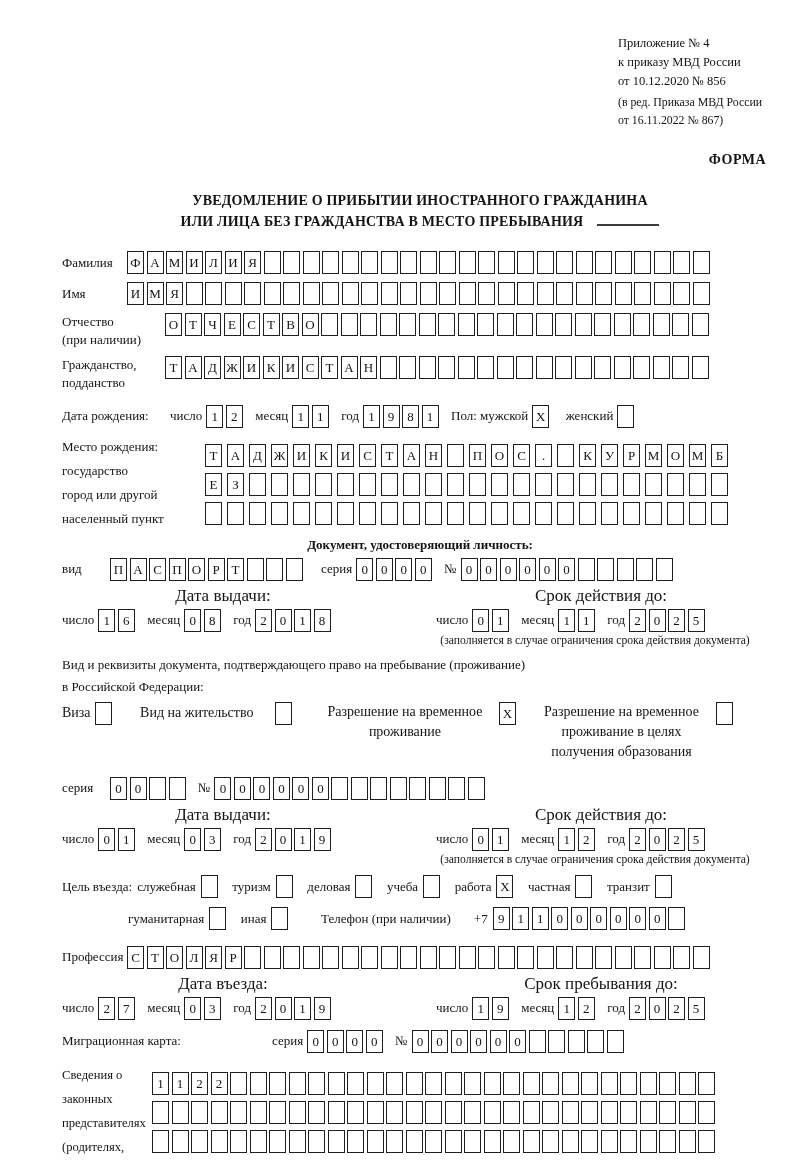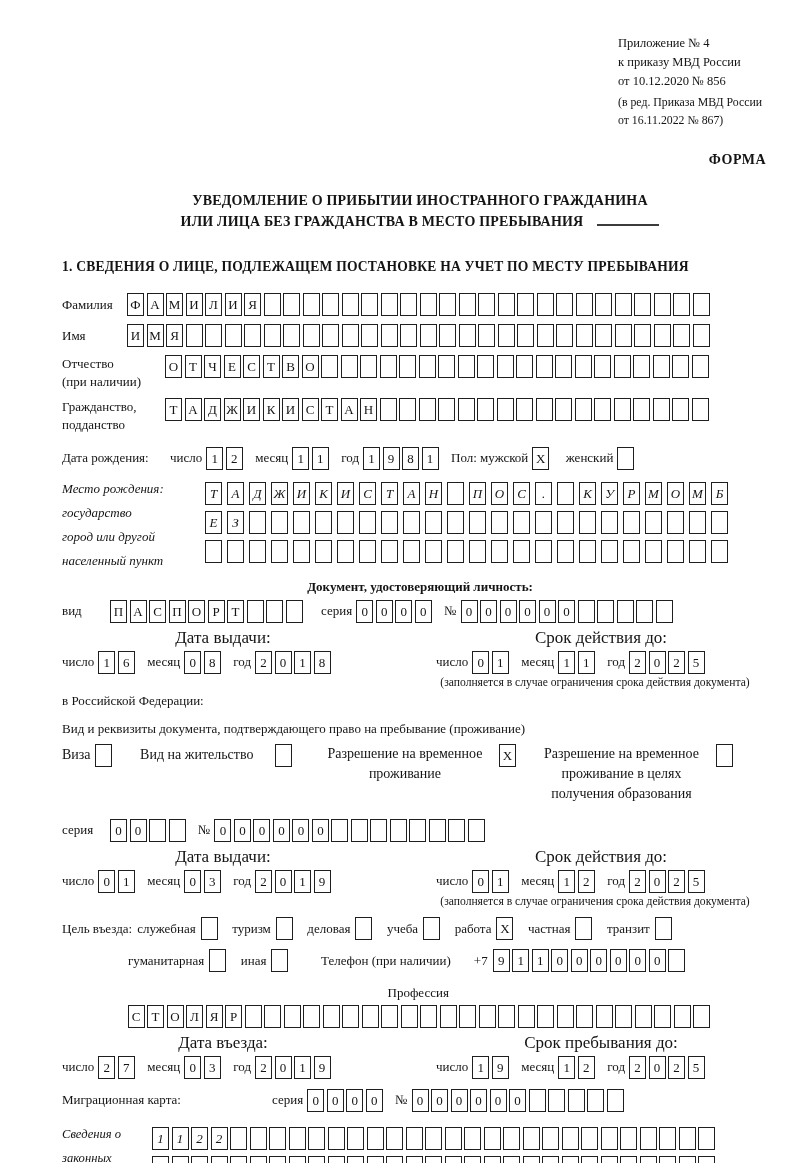--- a/index.html
+++ b/index.html
@@ -24,21 +24,21 @@
   .cell{box-sizing:border-box;flex:none;display:inline-flex;align-items:center;justify-content:center;
         width:17px;height:23px;border:1.6px solid #1f1f1f;margin-right:2.5px;background:#fff;
         font-size:13px;line-height:1;}
   .boxes.wide .cell{margin-right:5px;}
 
   .w65{width:65px;} .w103{width:103px;} .w143{width:143px;} .w48{width:48px;} .w90{width:90px;}
   .mini{font-size:13px;line-height:24px;flex:none;margin:0 4px 0 10px;}
   .mini.first{margin-left:0;}
 
   
-  .twocol{display:flex;align-items:center;margin-top:7px;font-style:italic;}
+  .twocol{display:flex;align-items:flex-end;margin-top:7px;}
   .leftcol{flex:none;font-size:13px;line-height:24px;}
   .stack .boxes{margin-bottom:6px;}
 
   .center-bold{font-weight:bold;text-align:center;font-size:13px;margin-top:6px;}
 
   
   .date-pair{display:flex;margin-top:5px;}
   .dp-left{width:322px;flex:none;}
   .dp-right{flex:none;margin-left:52px;width:330px;}
   .dp-head{text-align:center;font-size:17px;margin-bottom:2px;}
@@ -72,21 +72,20 @@
       <div>от 16.11.2022 № 867)</div>
     </div>
   </div>
   <div class="forma">ФОРМА</div>
 
   <div class="title">
     <div>УВЕДОМЛЕНИЕ О ПРИБЫТИИ ИНОСТРАННОГО ГРАЖДАНИНА</div>
     <div><span>ИЛИ ЛИЦА БЕЗ ГРАЖДАНСТВА В МЕСТО ПРЕБЫВАНИЯ</span><span class="uline"></span></div>
   </div>
 
-  <div class="sec-head">1. СВЕДЕНИЯ О ЛИЦЕ, ПОДЛЕЖАЩЕМ ПОСТАНОВКЕ НА УЧЕТ ПО МЕСТУ ПРЕБЫВАНИЯ</div>
 
   <div class="frow" style="margin-top:18px;">
     <span class="lbl w65">Фамилия</span>
     <span class="boxes">
         <span class="cell">Ф</span>
         <span class="cell">А</span>
         <span class="cell">М</span>
         <span class="cell">И</span>
         <span class="cell">Л</span>
         <span class="cell">И</span>
@@ -423,22 +422,22 @@
             <span class="cell">2</span>
             <span class="cell">0</span>
             <span class="cell">2</span>
             <span class="cell">5</span>
           </span>
       </div>
     </div>
   </div>
   <div class="note">(заполняется в случае ограничения срока действия документа)</div>
 
+  <div class="plain">Вид и реквизиты документа, подтверждающего право на пребывание (проживание)</div>
   <div class="plain" style="margin-top:2px;">в Российской Федерации:</div>
-  <div class="plain">Вид и реквизиты документа, подтверждающего право на пребывание (проживание)</div>
 
   <div class="permits">
     <div class="permit-item">
       <span class="permit-lbl">Виза</span>
       <span class="boxes" style="margin-left:4px;">
           <span class="cell"></span>
         </span>
     </div>
     <div class="permit-item" style="margin-left:26px;">
       <span class="permit-lbl">Вид на жительство</span>
@@ -592,21 +591,21 @@
         <span class="cell">0</span>
         <span class="cell">0</span>
         <span class="cell">0</span>
         <span class="cell">0</span>
         <span class="cell">0</span>
         <span class="cell">0</span>
         <span class="cell"></span>
       </span>
   </div>
 
-  <div class="frow" style="align-items:center;margin-top:9px;flex-direction:column;">
+  <div class="frow" style="align-items:center;margin-top:15px;">
     <span class="lbl w65">Профессия</span>
     <span class="boxes">
         <span class="cell">С</span>
         <span class="cell">Т</span>
         <span class="cell">О</span>
         <span class="cell">Л</span>
         <span class="cell">Я</span>
         <span class="cell">Р</span>
         <span class="cell"></span>
         <span class="cell"></span>

